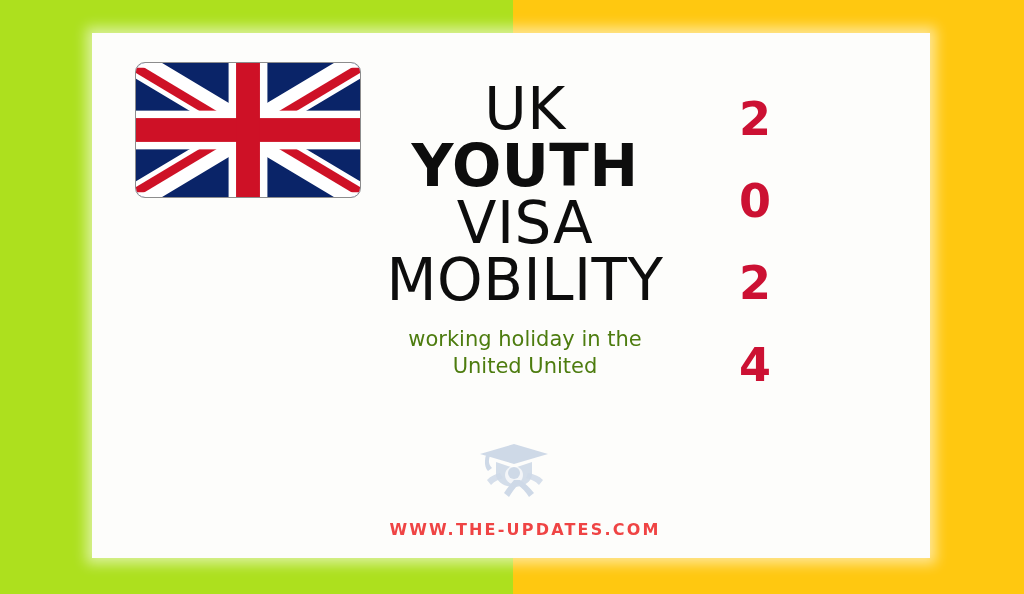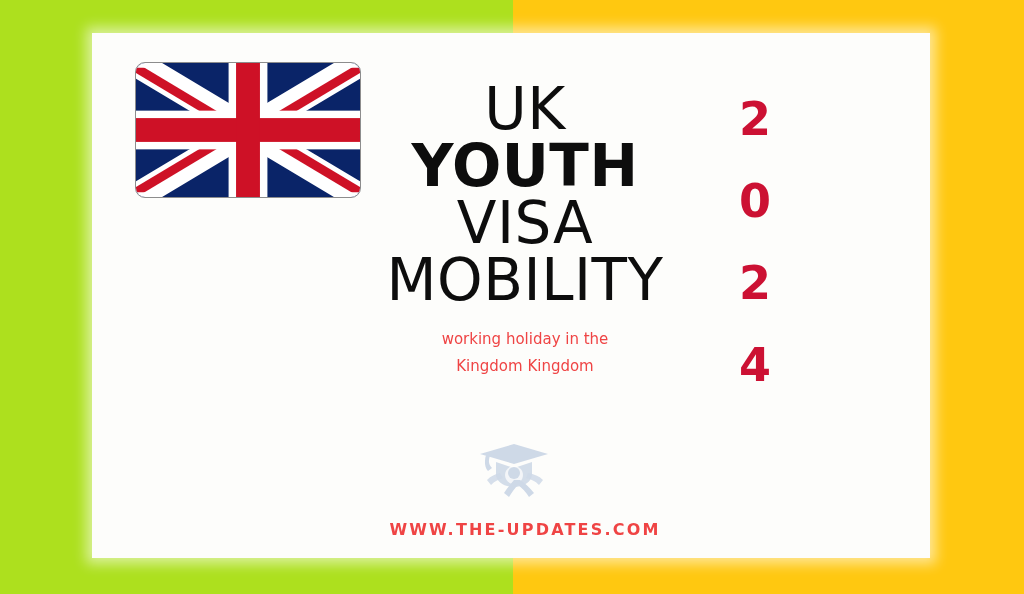--- a/index.html
+++ b/index.html
@@ -84,24 +84,24 @@
   .title-line.t-mob     { font-size: 58px; }
   .title-line.t-visa    { font-size: 58px; }
 
   .subtitle {
     position: absolute;
     left: 268px;
     top: 293px;
     width: 330px;
     text-align: center;
     font-family: "DejaVu Sans", sans-serif;
-    font-size: 15px;
+    font-size: 21px;
     line-height: 27px;
     font-weight: 400;
-    color: #ef4444;
+    color: #4d7c0f;
   }
 
   
   .year {
     position: absolute;
     left: 630px;  
     top: 45px;
     width: 66px;
     text-align: center;
     color: #CC1133;
@@ -185,21 +185,21 @@
 
     <div class="title-block">
       <div class="title-line t-uk">UK</div>
       <div class="title-line t-youth">YOUTH</div>
       <div class="title-line t-visa">VISA</div>
       <div class="title-line t-mob">MOBILITY</div>
     </div>
 
     <div class="subtitle">
       <div>working holiday in the</div>
-      <div>Kingdom Kingdom</div>
+      <div>United United</div>
     </div>
 
     <div class="year">
       <span>2</span>
       <span>0</span>
       <span>2</span>
       <span>4</span>
     </div>
 
     <div class="logo">

